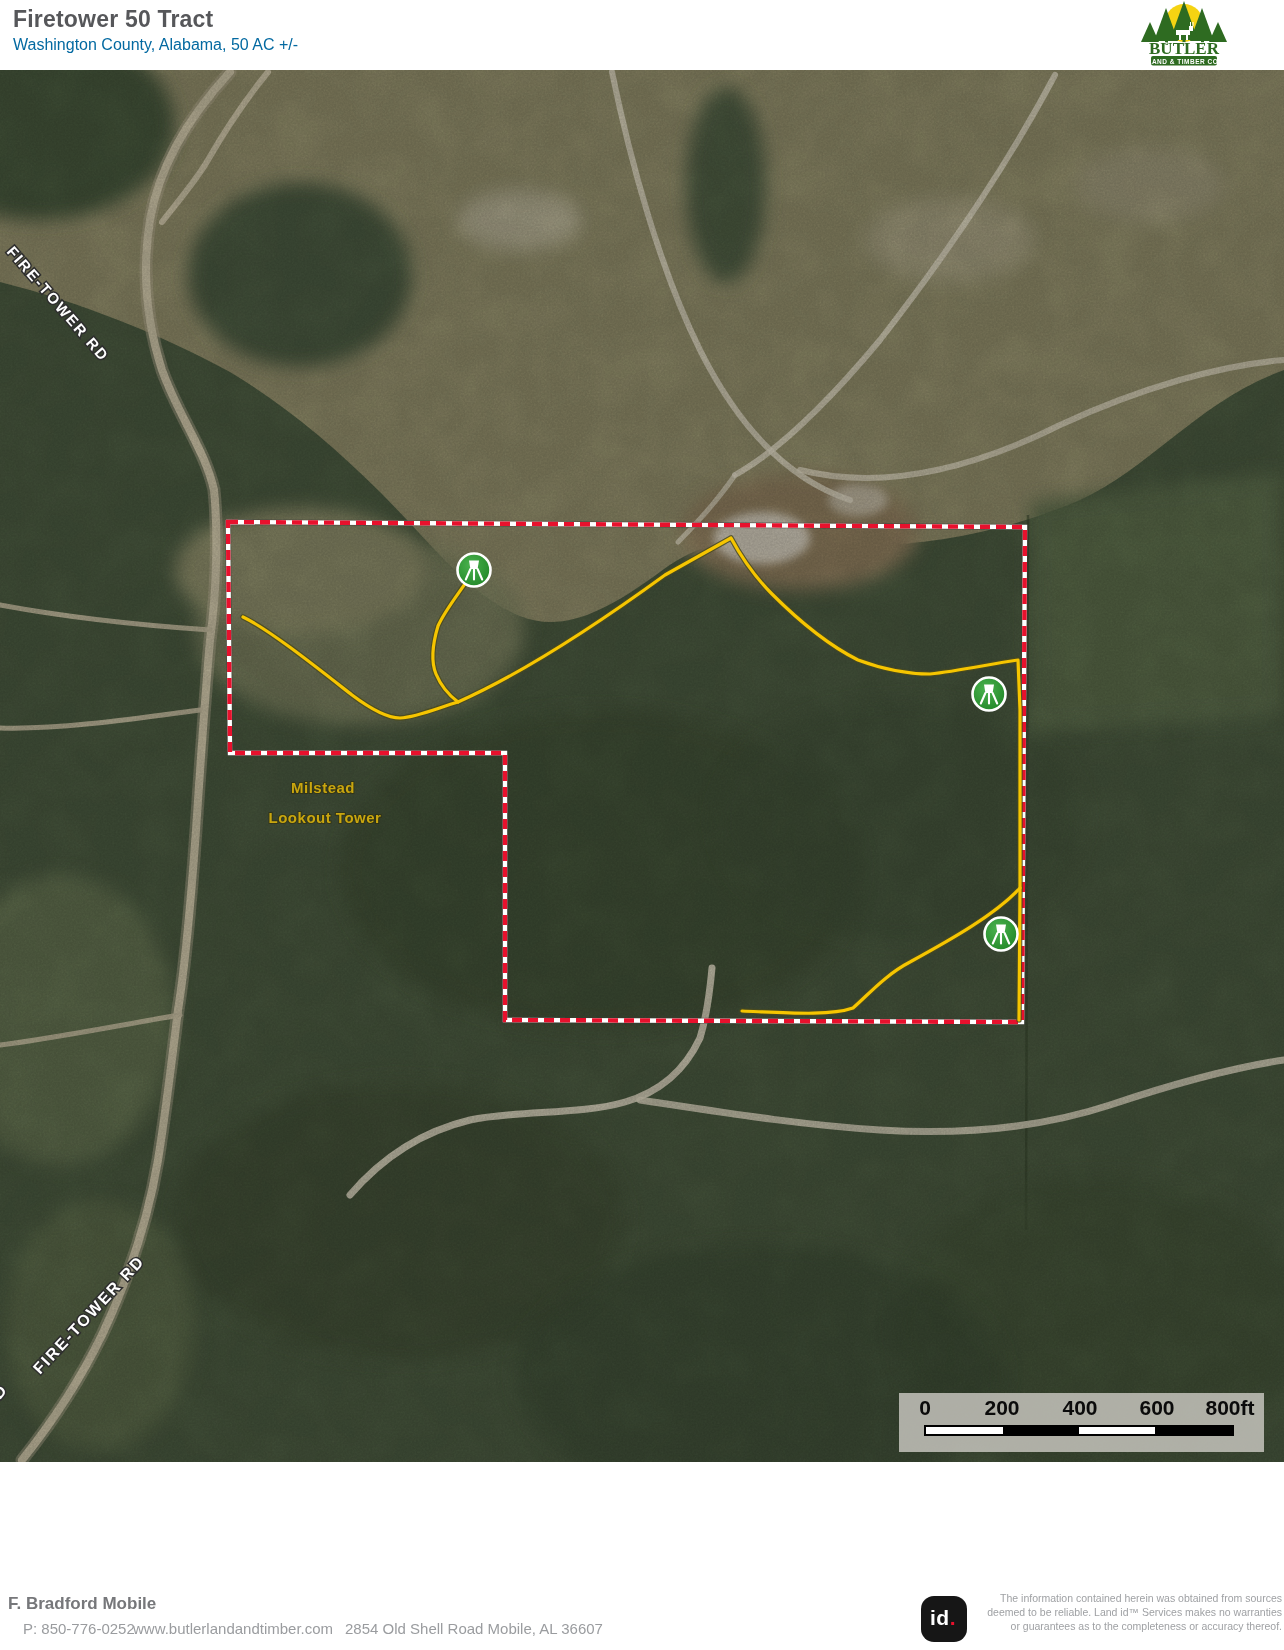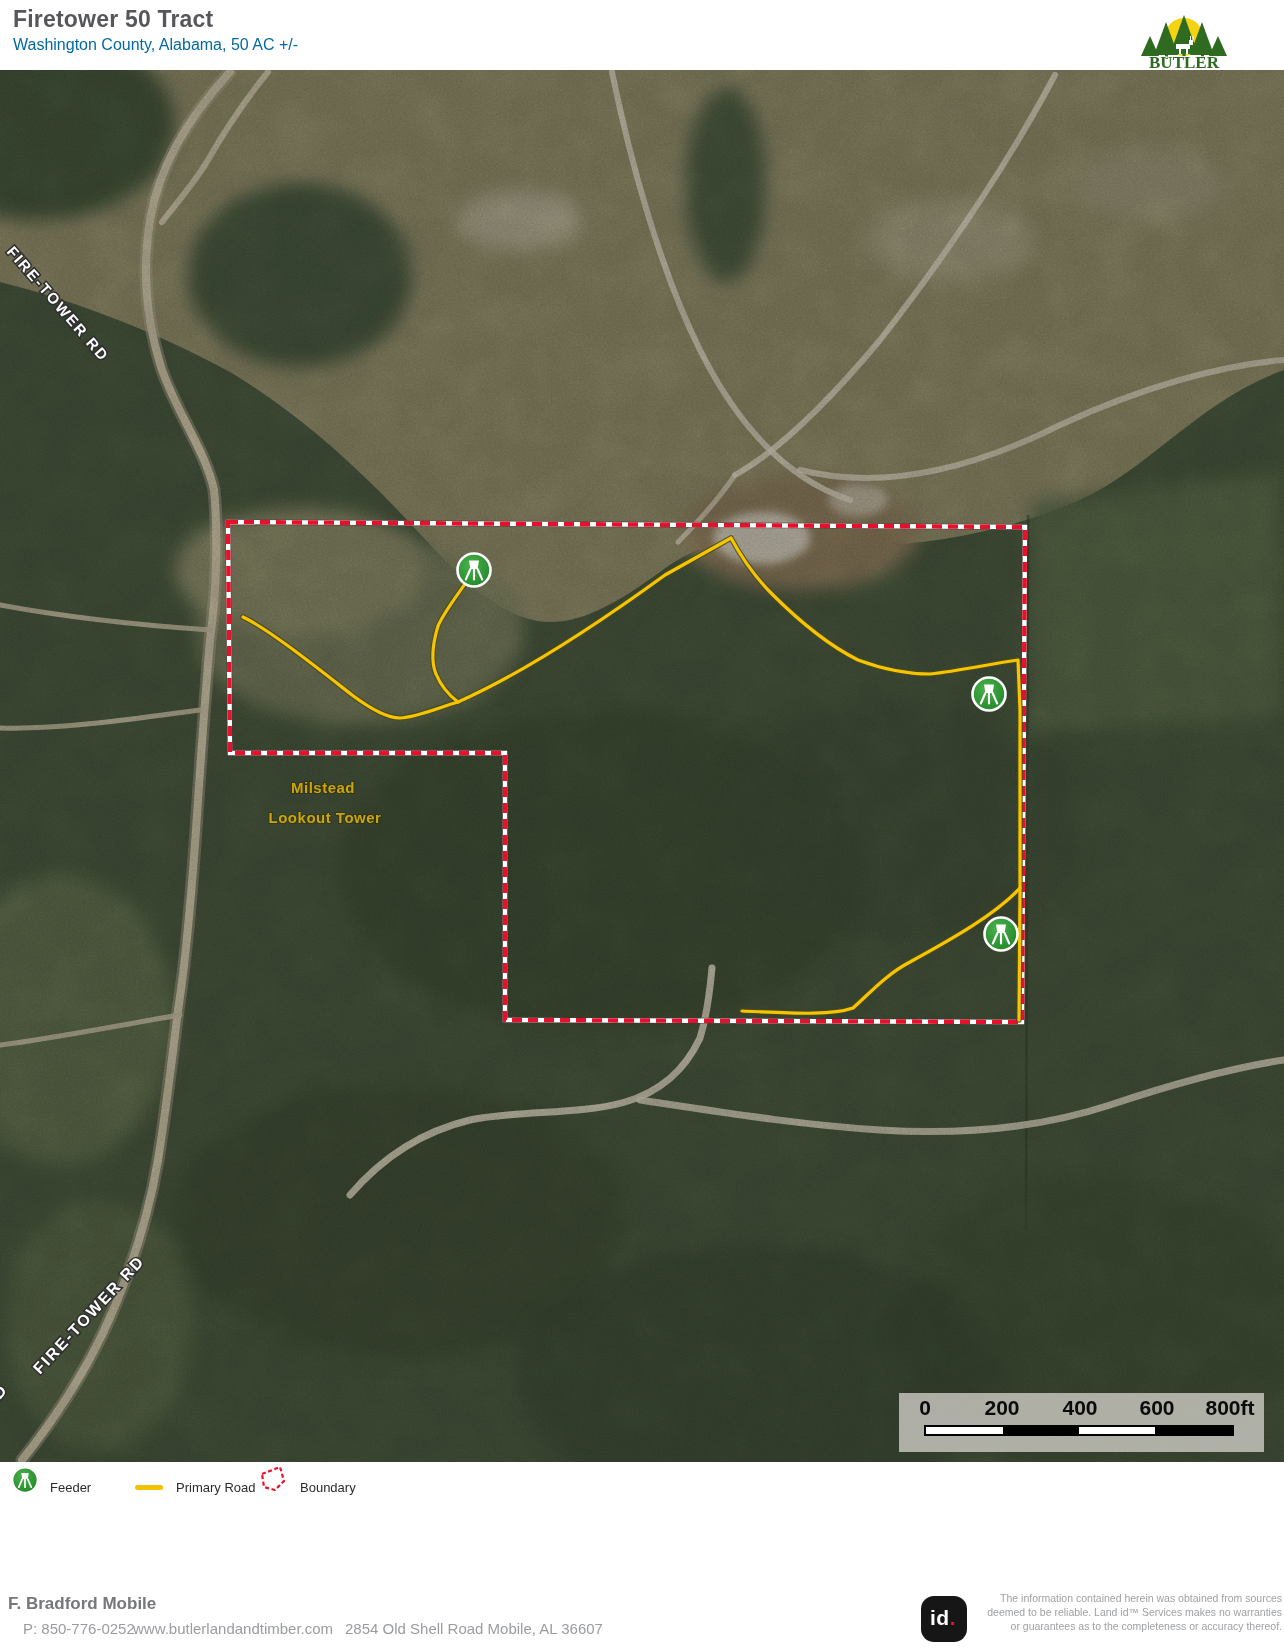--- a/index.html
+++ b/index.html
@@ -3,21 +3,21 @@
 <meta charset="utf-8">
 <style>
   html,body{margin:0;padding:0;background:#fff;}
   body{width:1284px;height:1650px;overflow:hidden;font-family:"Liberation Sans",sans-serif;position:relative;}
   .page{position:absolute;inset:0;background:#fff;}
 
   
   .header{position:absolute;left:0;top:0;width:1284px;height:56px;background:#fff;}
   .title{position:absolute;left:13px;top:6px;font-size:23px;font-weight:bold;color:#56575a;letter-spacing:.2px;}
   .subtitle{position:absolute;left:13px;top:36px;font-size:16px;color:#0369a1;}
-  .logo{position:absolute;left:1140px;top:14px;width:87px;height:66px;}
+  .logo{position:absolute;left:1140px;top:0;width:87px;height:66px;}
 
   
   .map{position:absolute;left:0;top:70px;width:1284px;height:1392px;background:#4a5940;}
   .map svg{display:block;}
   text.roadlabel{font-family:"Liberation Sans",sans-serif;font-weight:bold;fill:#fff;stroke:#2e2e2e;stroke-width:3px;paint-order:stroke;letter-spacing:2px;}
   text.towerlabel{font-family:"Liberation Sans",sans-serif;font-weight:bold;font-size:15px;fill:#c9a60f;stroke:rgba(45,38,0,.45);stroke-width:2px;paint-order:stroke;text-anchor:middle;letter-spacing:.5px;}
 
   
   .scalebar{position:absolute;left:899px;top:1393px;width:365px;height:59px;background:rgba(206,204,197,.8);}
   .scalebar .tick{position:absolute;top:3px;transform:translateX(-50%);font-size:21px;font-weight:bold;color:#0b0b0b;white-space:nowrap;}
@@ -188,40 +188,20 @@
     <div class="scalebar" style="left:899px;top:1323px;">
       <span class="tick" style="left:26px">0</span>
       <span class="tick" style="left:103px">200</span>
       <span class="tick" style="left:181px">400</span>
       <span class="tick" style="left:258px">600</span>
       <span class="tick" style="left:331px">800ft</span>
       <div class="bar"></div>
     </div>
   </div>
 
-  <div class="legendstrip">
-    <div class="lg-feeder-icon">
-      <svg width="30" height="30" viewBox="-16 -16 32 32">
-        <circle r="13.5" fill="url(#gFeeder)" stroke="#fff" stroke-width="2.2"></circle>
-        <polygon points="-4,-7.5 4,-7.5 2.9,-1 -2.9,-1" fill="#fff"></polygon>
-        <path d="M-2.9,-1 L-6.6,7.6 M2.9,-1 L6.6,7.6 M0,-1 L0,7.6" stroke="#fff" stroke-width="1.8" fill="none" stroke-linecap="round"></path>
-      </svg>
-    </div>
-    <span class="legend-item-label" style="left:50px">Feeder</span>
-
-    <div class="lg-road-swatch"></div>
-    <span class="legend-item-label" style="left:176px">Primary Road</span>
-
-    <div class="lg-boundary-icon">
-      <svg width="30" height="30" viewBox="0 0 30 30">
-        <path d="M4,10 L22,3 L26,17 L17,26 L6,23 Z" fill="none" stroke="#e8112d" stroke-width="2.2" stroke-dasharray="4 2.6" stroke-linejoin="round"></path>
-      </svg>
-    </div>
-    <span class="legend-item-label" style="left:300px">Boundary</span>
-  </div>
 
   <div class="footer">
     <div class="agent">F. Bradford Mobile</div>
     <div class="contact phone">P: 850-776-0252</div>
     <div class="contact website">www.butlerlandandtimber.com</div>
     <div class="contact address">2854 Old Shell Road Mobile, AL 36607</div>
     <div class="idbadge">
       <span><i style="font-style:normal">id</i><b>.</b></span>
     </div>
     <div class="disclaimer">The information contained herein  was obtained from sources deemed to be reliable.  Land id™ Services makes no warranties or guarantees as to the completeness or accuracy thereof.</div>

